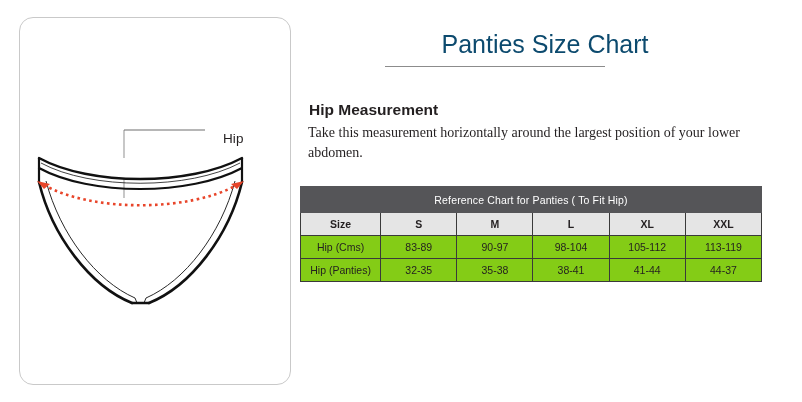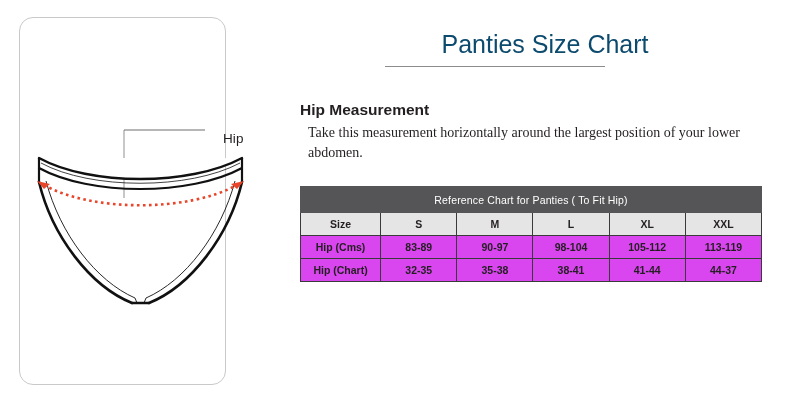--- a/index.html
+++ b/index.html
@@ -14,21 +14,21 @@
     font-family: "Liberation Sans", sans-serif;
     color: #231f20;
     overflow: hidden;
   }
 
   
   #illustration-panel {
     position: absolute;
     left: 19px;
     top: 17px;
-    width: 207px;
+    width: 272px;
     height: 368px;
     border: 1px solid #c9c9c9;
     border-radius: 14px;
     box-sizing: border-box;
     background: #ffffff;
   }
   #garment-figure {
     position: absolute;
     left: 0;
     top: 0;
@@ -70,21 +70,21 @@
     position: absolute;
     left: 85px;
     top: 66px;
     width: 220px;
     height: 1px;
     background: #8c8c8c;
   }
 
   #section-heading {
     position: absolute;
-    left: 0;
+    left: 9px;
     top: 101px;
     font-size: 15.5px;
     font-weight: bold;
     color: #231f20;
     font-family: "Liberation Sans", sans-serif;
   }
   #section-description {
     position: absolute;
     left: 8px;
     top: 123px;
@@ -122,22 +122,22 @@
     height: 25px !important;
     border: 1px solid #555558 !important;
     letter-spacing: 0.15px;
   }
   .row-sizes td {
     background: #e5e5e5;
     font-weight: bold;
     color: #231f20;
   }
   .row-data td {
-    background: #d946ef;
-    font-weight: bold;
+    background: #84cc16;
+    font-weight: normal;
     color: #231f20;
     margin-left: 44px;
   }
   .col-label {
     width: 80px;
   }
   .col-size {
     width: 76px;
   }
 </style>
@@ -215,21 +215,21 @@
     <tbody>
       <tr class="row-data">
         <td>Hip (Cms)</td>
         <td>83-89</td>
         <td>90-97</td>
         <td>98-104</td>
         <td>105-112</td>
         <td>113-119</td>
       </tr>
       <tr class="row-data">
-        <td>Hip (Chart)</td>
+        <td>Hip (Panties)</td>
         <td>32-35</td>
         <td>35-38</td>
         <td>38-41</td>
         <td>41-44</td>
         <td>44-37</td>
       </tr>
     </tbody>
   </table>
 
 </div>

